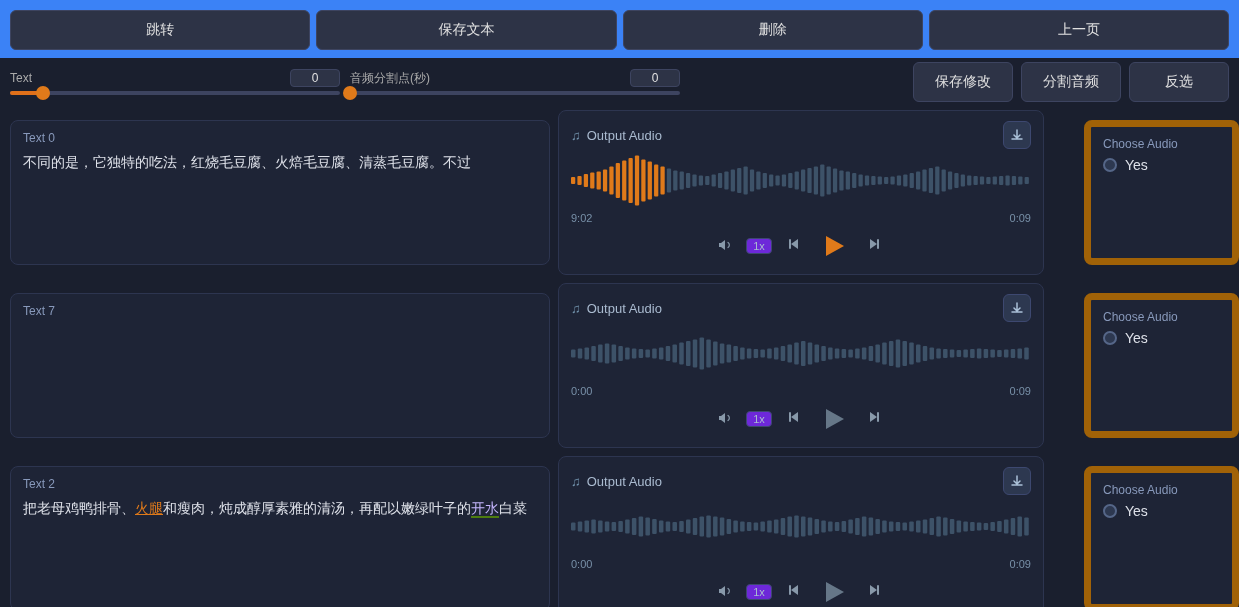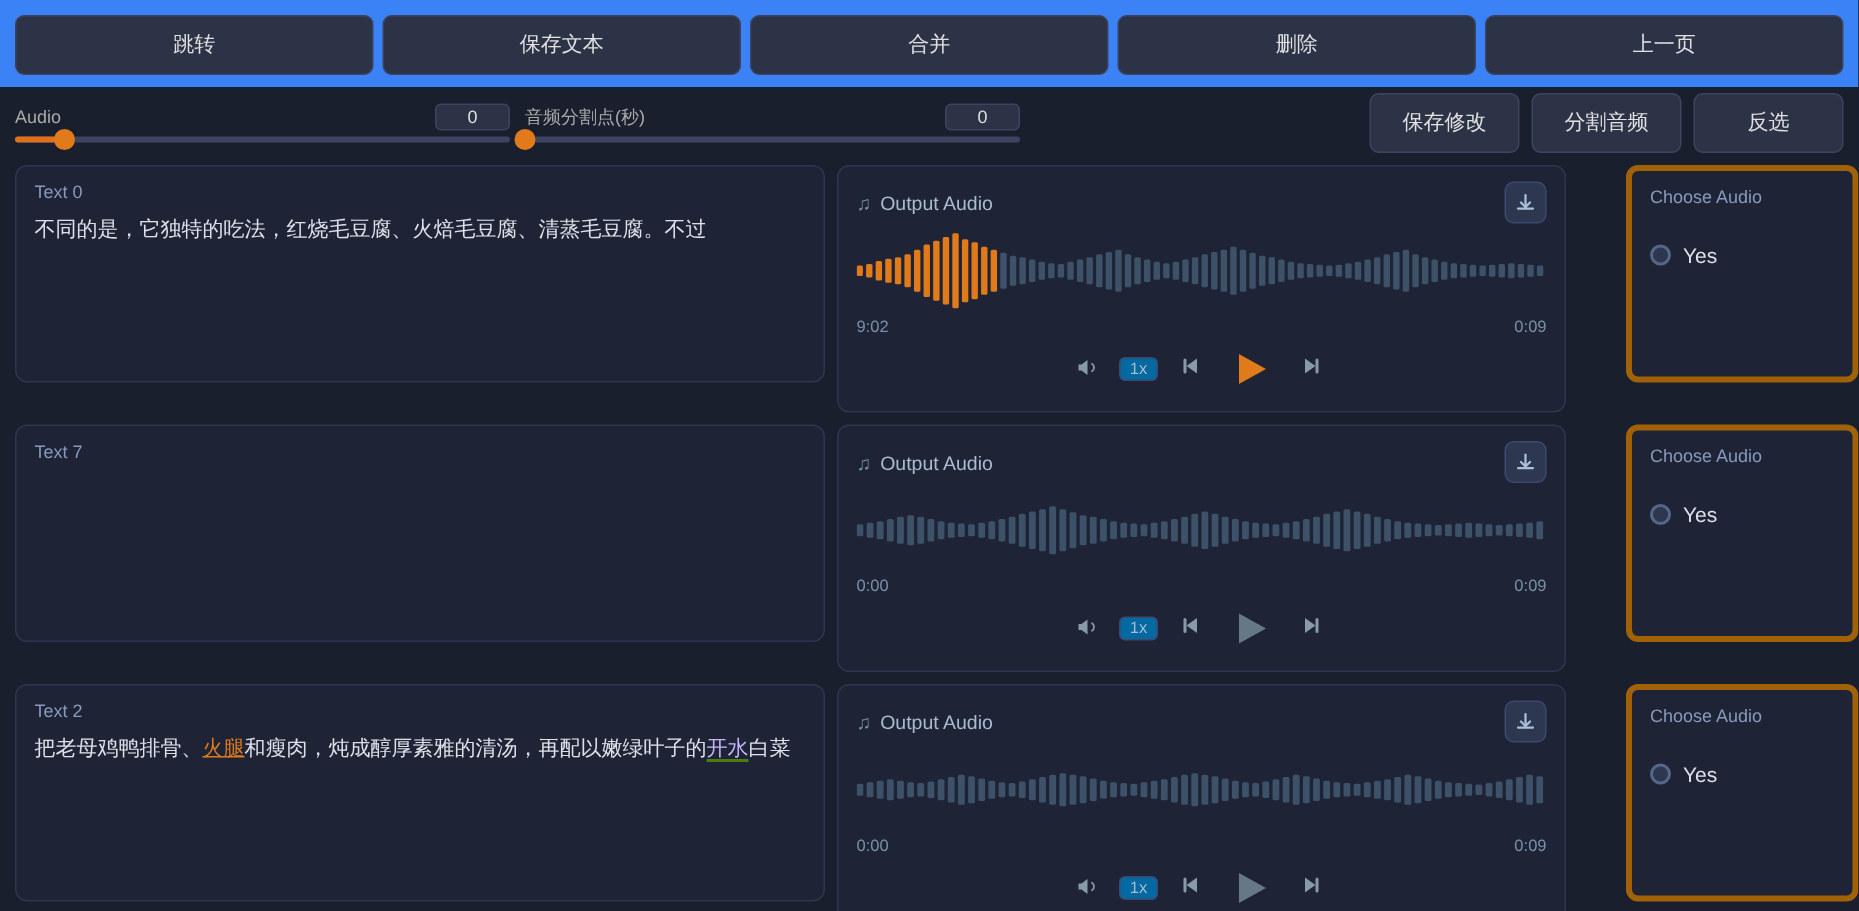--- a/index.html
+++ b/index.html
@@ -136,21 +136,21 @@
     .content-area {
       padding: 0 10px;
       display: flex;
       flex-direction: column;
       gap: 8px;
     }
 
     .row-item {
       display: flex;
       gap: 8px;
-      align-items: flex-start;
+      align-items: center;
     }
 
     
     .text-panel {
       flex: 0 0 540px;
       background: #1e2436;
       border: 1px solid #2d3550;
       border-radius: 8px;
       padding: 10px 12px;
       min-height: 145px;
@@ -228,21 +228,21 @@
       justify-content: center;
       gap: 12px;
       padding: 2px 0;
     }
     .volume-btn {
       color: #8899aa;
       cursor: pointer;
       font-size: 14px;
     }
     .speed-badge {
-      background: #0369a1;
+      background: #6d28d9;
       border: 1px solid #3d4870;
       border-radius: 4px;
       padding: 1px 6px;
       font-size: 11px;
       color: #aabbd0;
       cursor: pointer;
     }
     .play-btn {
       width: 32px;
       height: 32px;
@@ -270,27 +270,27 @@
       font-size: 18px;
       background: none;
       border: none;
       padding: 0 2px;
     }
 
     
     .choose-panel {
       flex: 0 0 155px;
       background: #1e2436;
-      border: 4px solid #a16207;
+      border: 7px solid #a16207;
       border-radius: 8px;
       padding: 10px 12px;
       min-height: 145px;
       display: flex;
       flex-direction: column;
-      gap: 20px;
+      gap: 2px;
       margin-left: 32px;
     }
     .choose-label {
       font-size: 12px;
       color: #8899bb;
     }
     .choose-yes {
       display: flex;
       align-items: center;
       gap: 8px;
@@ -309,29 +309,28 @@
       font-size: 14px;
       color: #dde0e8;
     }
   </style>
 </head>
 <body>
 
 <div class="toolbar">
 <button class="toolbar-btn">跳转</button>
     <button class="toolbar-btn">保存文本</button>
-    <button class="toolbar-btn">合并</button>
     <button class="toolbar-btn">删除</button>
     <button class="toolbar-btn">上一页</button>
   </div>
 
 <div class="controls-row">
   <div class="control-group control-group-index">
     <div class="control-label-row">
-      <span class="control-label">Audio</span>
+      <span class="control-label">Text</span>
       <span class="control-value">0</span>
     </div>
     <div class="slider-track">
       <div class="slider-fill"></div>
       <div class="slider-thumb"></div>
     </div>
   </div>
   <div class="control-group control-group-split">
     <div class="control-label-row">
       <span class="control-label">音频分割点(秒)</span>

